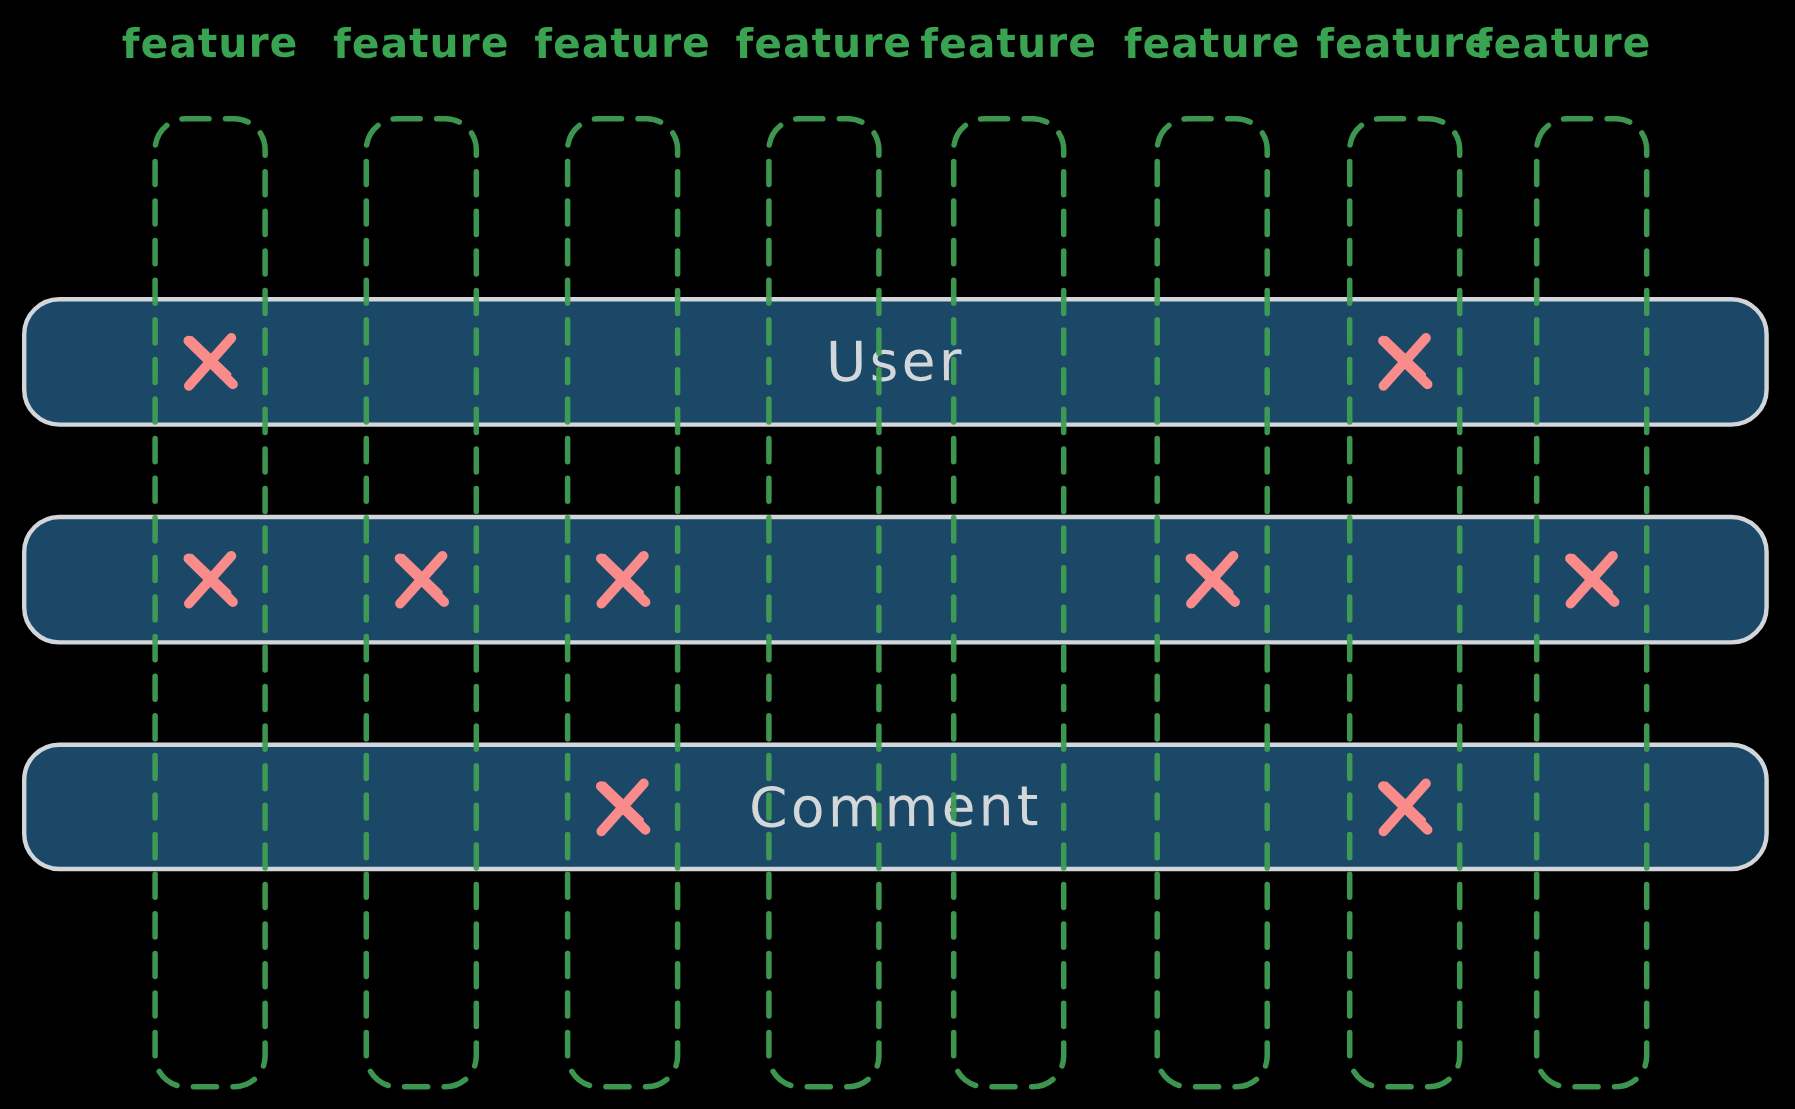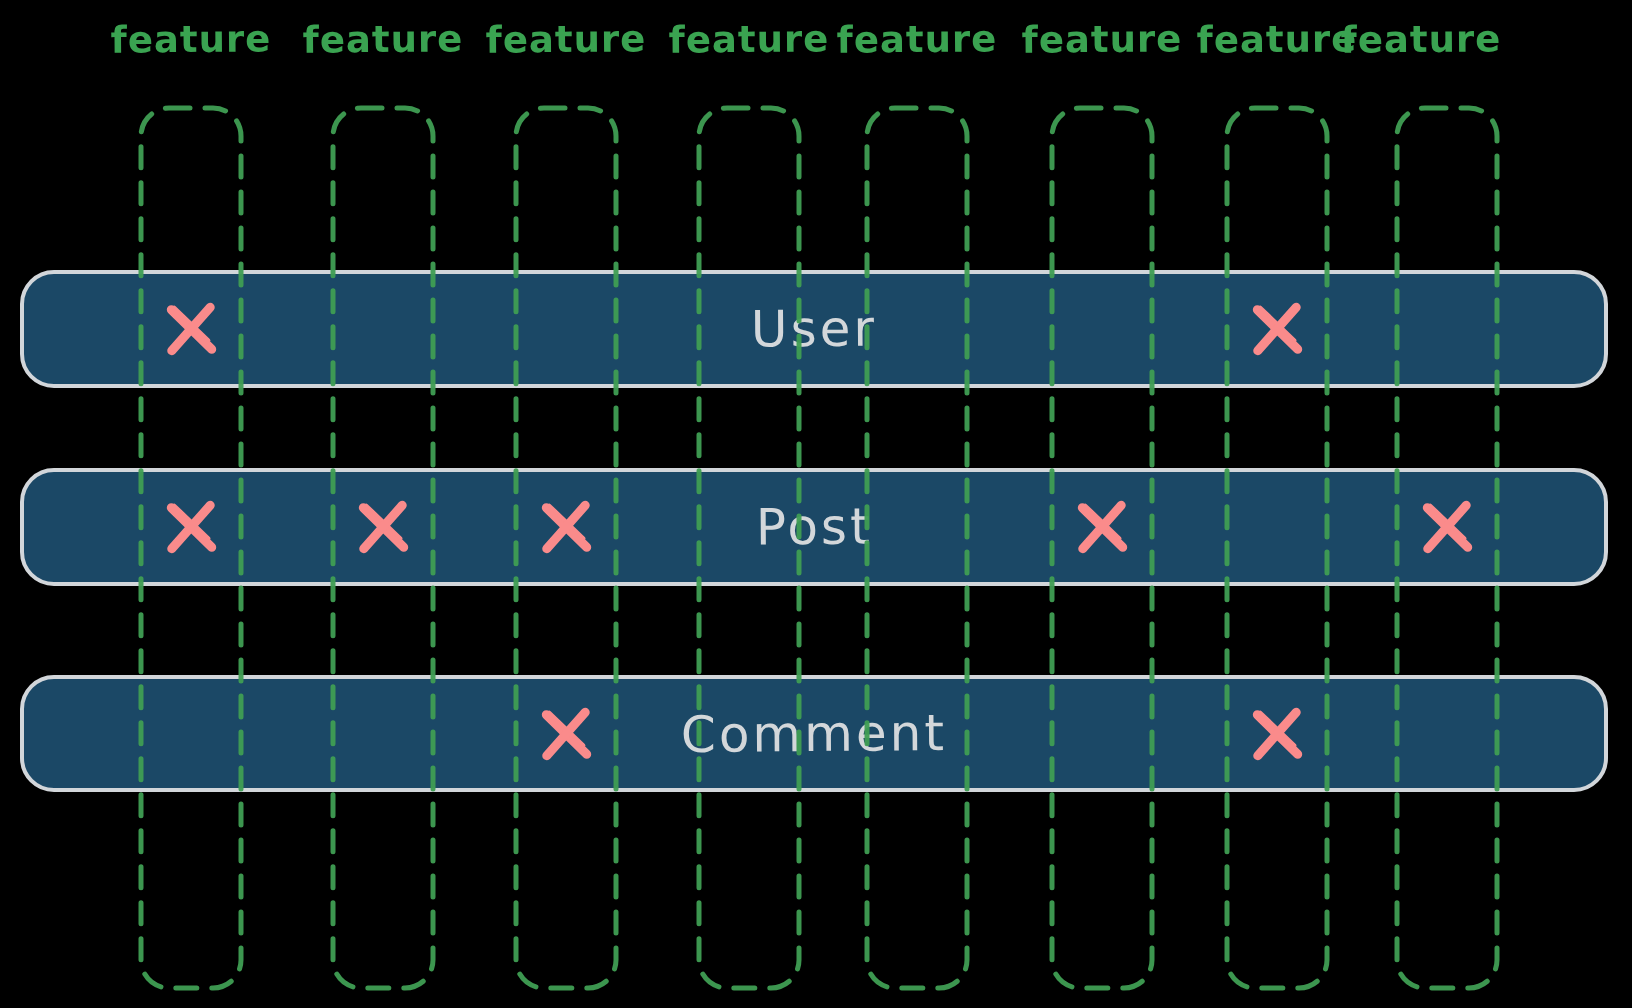--- a/index.html
+++ b/index.html
@@ -74,21 +74,20 @@
             <line x1="16" y1="10" x2="49" y2="44" stroke="#fa8b8b" stroke-width="4" stroke-linecap="round"></line>
             <line x1="52" y1="11" x2="12" y2="53" stroke="#fa8b8b" stroke-width="9" stroke-linecap="round"></line>
           </svg></span>
         <span class="cross-mark" style="left: 1221px;"><svg viewBox="0 0 64 64" width="64" height="64">
             <line x1="13" y1="12" x2="52" y2="53" stroke="#fa8b8b" stroke-width="9" stroke-linecap="round"></line>
             <line x1="16" y1="10" x2="49" y2="44" stroke="#fa8b8b" stroke-width="4" stroke-linecap="round"></line>
             <line x1="52" y1="11" x2="12" y2="53" stroke="#fa8b8b" stroke-width="9" stroke-linecap="round"></line>
           </svg></span>
       </div>
       <div class="entity-row" style="top: 468px; height: 118px;">
-        <span class="entity-label">Post</span>
         <span class="cross-mark" style="left: 135px;"><svg viewBox="0 0 64 64" width="64" height="64">
             <line x1="13" y1="12" x2="52" y2="53" stroke="#fa8b8b" stroke-width="9" stroke-linecap="round"></line>
             <line x1="16" y1="10" x2="49" y2="44" stroke="#fa8b8b" stroke-width="4" stroke-linecap="round"></line>
             <line x1="52" y1="11" x2="12" y2="53" stroke="#fa8b8b" stroke-width="9" stroke-linecap="round"></line>
           </svg></span>
         <span class="cross-mark" style="left: 327px;"><svg viewBox="0 0 64 64" width="64" height="64">
             <line x1="13" y1="12" x2="52" y2="53" stroke="#fa8b8b" stroke-width="9" stroke-linecap="round"></line>
             <line x1="16" y1="10" x2="49" y2="44" stroke="#fa8b8b" stroke-width="4" stroke-linecap="round"></line>
             <line x1="52" y1="11" x2="12" y2="53" stroke="#fa8b8b" stroke-width="9" stroke-linecap="round"></line>
           </svg></span>

